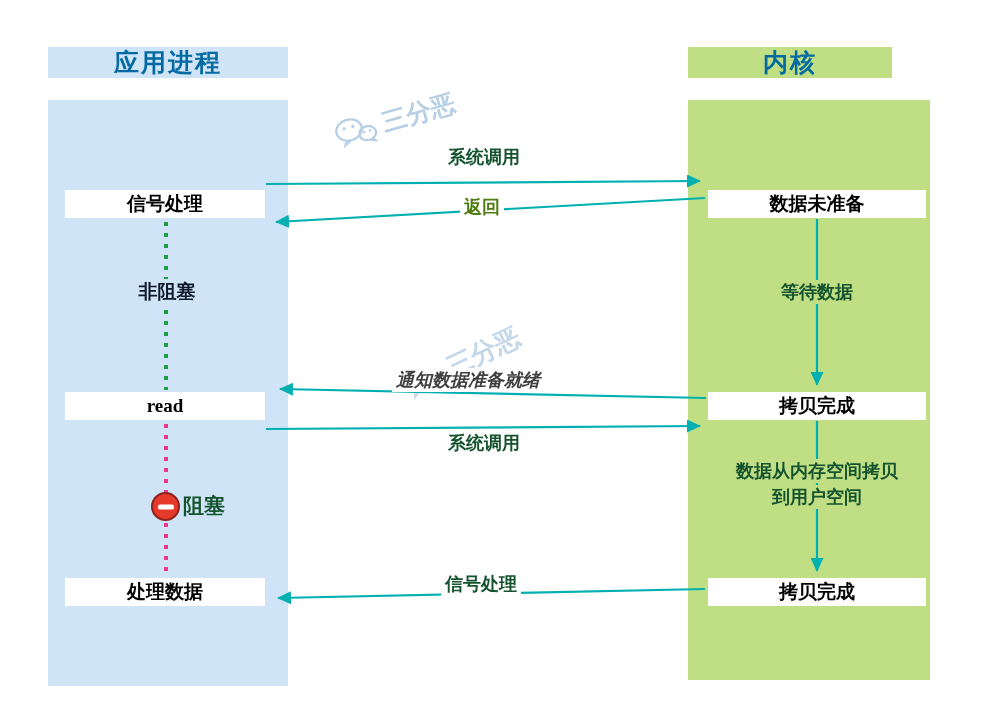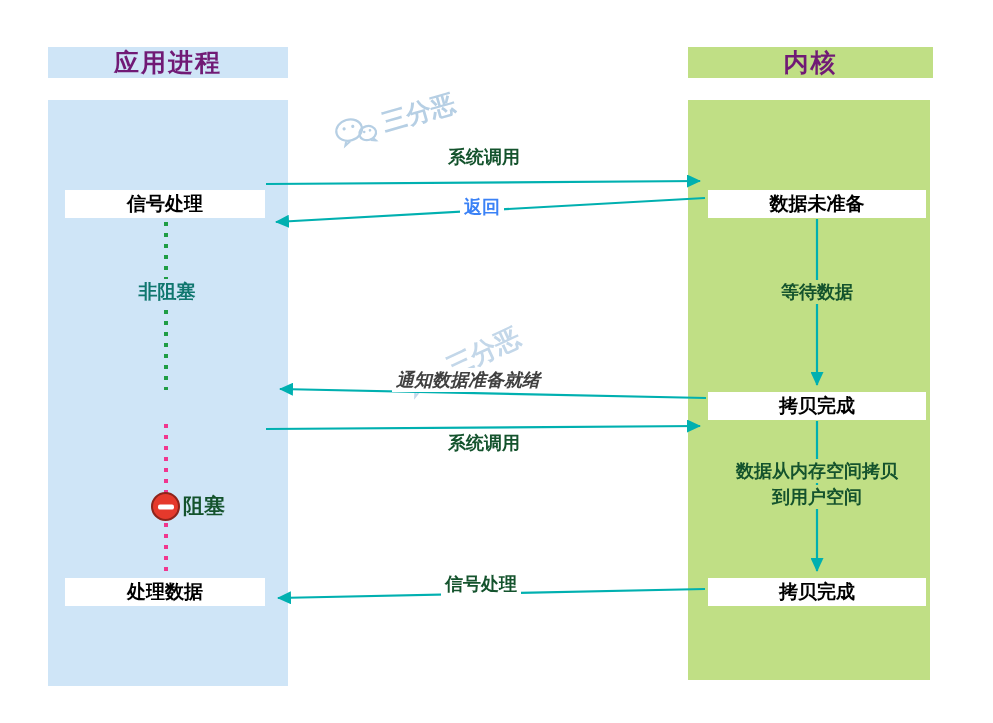--- a/index.html
+++ b/index.html
@@ -2,44 +2,44 @@
 <html><head>
 <meta charset="utf-8">
 <style>
   html, body { margin:0; padding:0; background:#ffffff; }
   .canvas {
     position:relative; width:993px; height:723px; background:#ffffff;
     font-family:"Liberation Serif","DejaVu Serif",serif; overflow:hidden;
   }
   .col-header {
     position:absolute; display:flex; align-items:center; justify-content:center;
-    font-size:25px; font-weight:bold; color:#701a75; letter-spacing:2px;
+    font-size:25px; font-weight:bold; color:#0369a1; letter-spacing:2px;
   }
   .col-header.app { left:48px; top:47px; width:240px; height:31px; background:#cfe5f7; }
-  .col-header.kernel { left:688px; top:47px; width:245px; height:31px; background:#c0df85; }
+  .col-header.kernel { left:688px; top:47px; width:204px; height:31px; background:#c0df85; }
   .column { position:absolute; }
   .column.app { left:48px; top:100px; width:240px; height:586px; background:#cfe5f7; }
   .column.kernel { left:688px; top:100px; width:242px; height:580px; background:#c0df85; }
   .arrow-layer { position:absolute; left:0; top:0; pointer-events:none; }
   .wbox {
     position:absolute; background:#ffffff; display:flex; align-items:center; justify-content:center;
     font-size:19px; font-weight:bold; color:#000; height:28px;text-align:center;
   }
   .wbox.l { left:65px; width:200px; }
   .wbox.r { left:708px; width:218px; }
   .lbl {
     position:absolute; transform:translate(-50%,-50%); white-space:nowrap;
     font-size:18px; font-weight:bold; color:#14532d;
   }
   .lbl.on-white { background:#ffffff; padding:0 4px; }
   .lbl.on-green { background:#c0df85; padding:0 3px; }
   .lbl.on-blue  { background:#cfe5f7; padding:0 3px; }
-  .lbl.return-lbl { color:#3b82f6; }
+  .lbl.return-lbl { color:#4d7c0f; }
   .lbl.notify-lbl { color:#404040;font-style:italic; }
-  .lbl.nonblock-lbl { color:#0f766e; font-size:19px; }
+  .lbl.nonblock-lbl { color:#0f172a; font-size:19px; }
   .lbl.block-lbl { font-size:21px; transform:translate(0,-50%); }
   .stop-icon {
     position:absolute; left:151px; top:492px; width:29px; height:29px; box-sizing:border-box;
     background:#e5392c; border:2px solid #8e241b; border-radius:50%;
   }
   .stop-icon::after {
     content:""; position:absolute; left:50%; top:50%; transform:translate(-50%,-50%);
     width:16px; height:5px; background:#ffffff; border-radius:2px;
   }
   .wm {
@@ -107,20 +107,23 @@
     <line x1="817" y1="219" x2="817" y2="385" stroke="#00b0b0" stroke-width="2.2" marker-end="url(#ah)"></line>
     <line x1="817" y1="421" x2="817" y2="571" stroke="#00b0b0" stroke-width="2.2" marker-end="url(#ah)"></line>
 
     <line x1="166" y1="222" x2="166" y2="390" stroke="#1f9d44" stroke-width="4" stroke-dasharray="4 7"></line>
     <line x1="166" y1="424" x2="166" y2="574" stroke="#f0368e" stroke-width="4" stroke-dasharray="4 7"></line>
   </svg>
 
   <div class="wbox l" style="top:190px">
     <span>信号处理</span>
   </div>
+  <div class="wbox l" style="top:392px">
+    <span>read</span>
+  </div>
   <div class="wbox l" style="top:578px">
     <span>处理数据</span>
   </div>
 
   <div class="wbox r" style="top:190px">
     <span>数据未准备</span>
   </div>
   <div class="wbox r" style="top:392px">
     <span>拷贝完成</span>
   </div>

